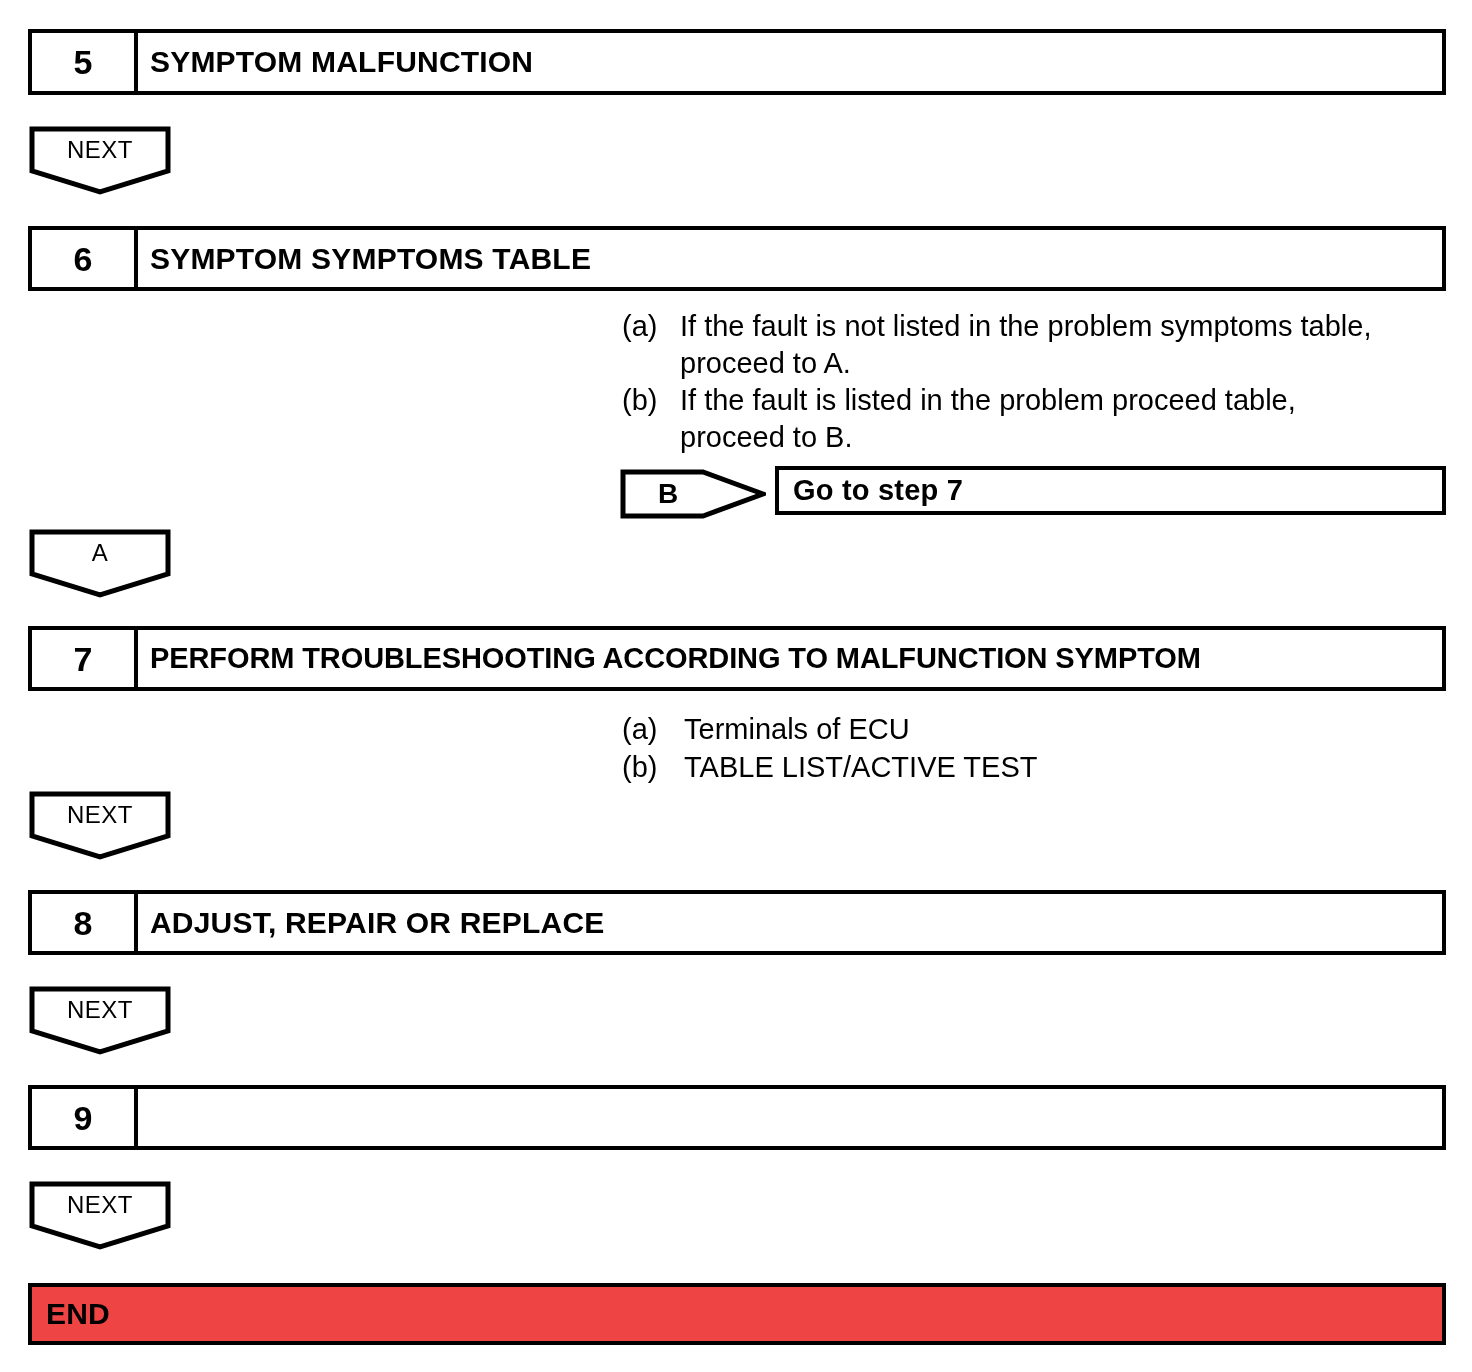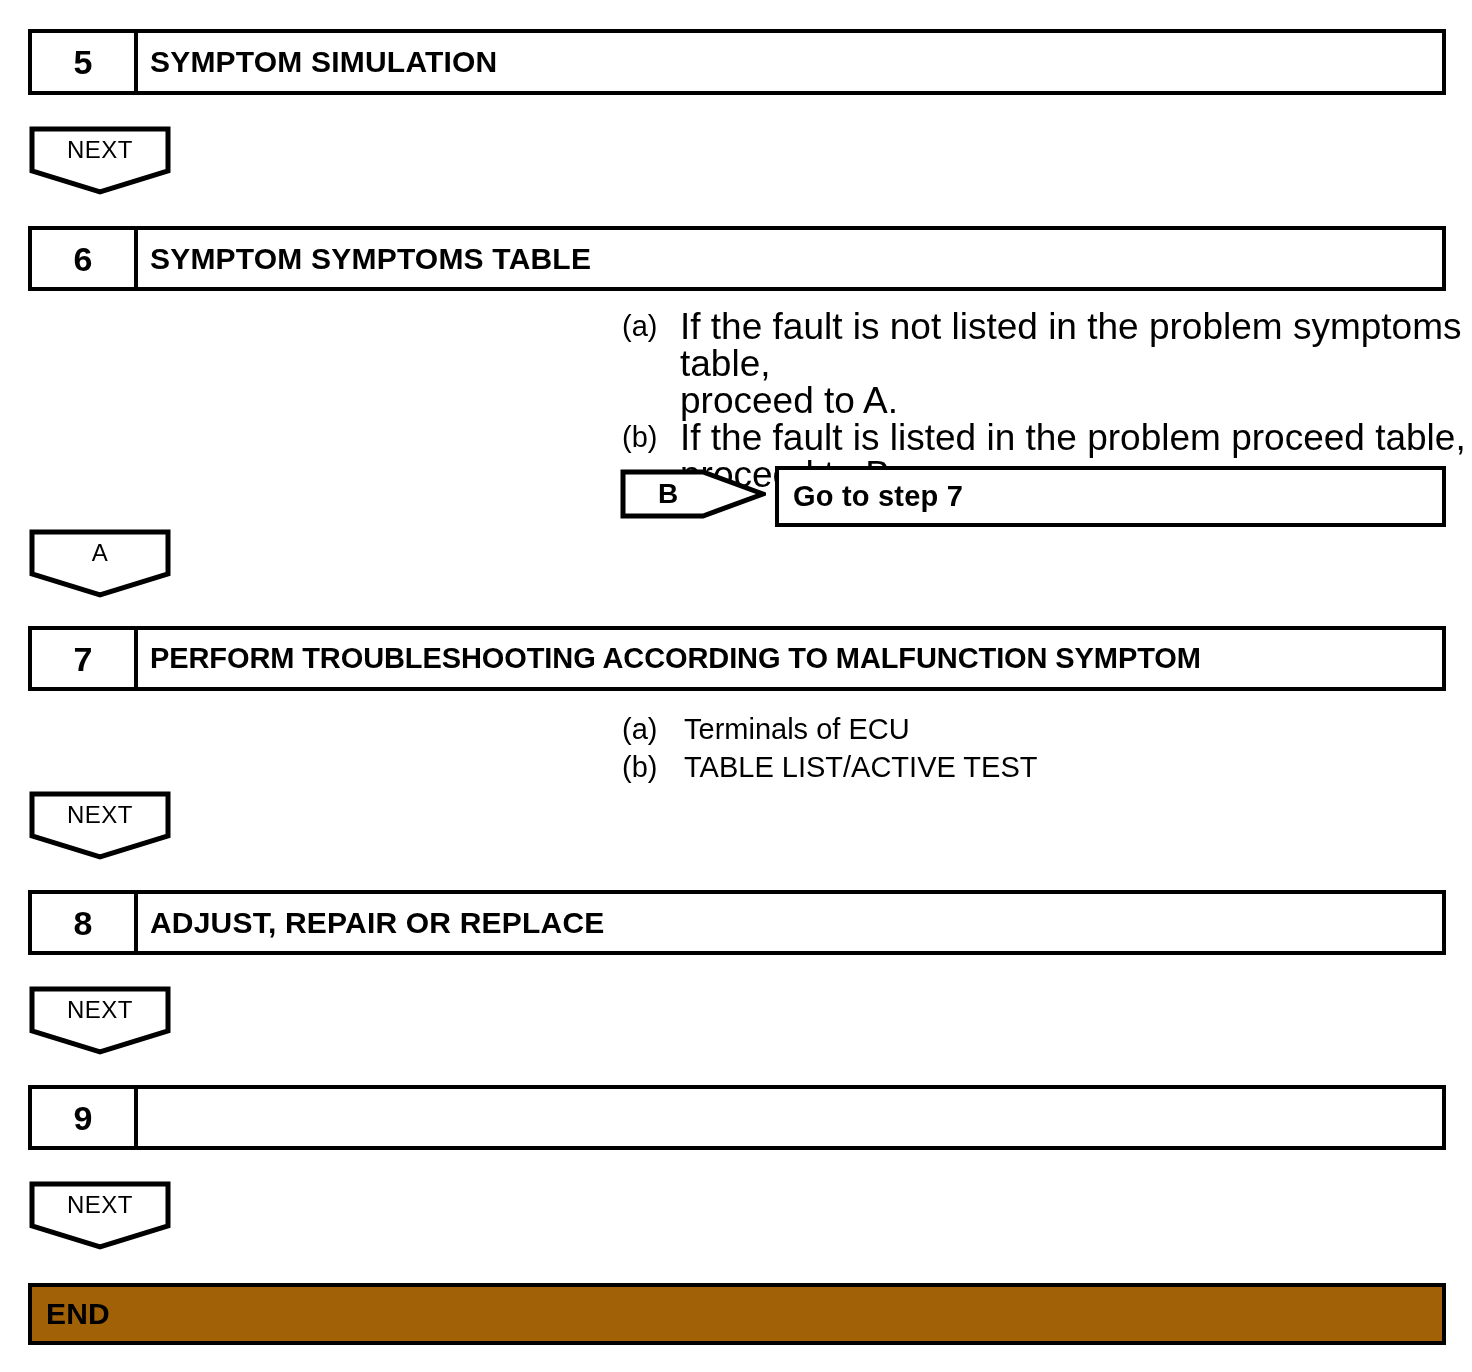--- a/index.html
+++ b/index.html
@@ -56,21 +56,21 @@
   }
   .step-title.wide {
     font-size: 29px;
     letter-spacing: -0.1px;
   }
   .end-box {
     position: absolute;
     left: 28px;
     width: 1418px;
     border: 4px solid #000000;
-    background: #a16207;
+    background: #ef4444;
     display: flex;
     align-items: center;
     text-align: center;
   }
   .end-label {
     padding-left: 14px;
     font-size: 30px;
     font-weight: bold;
     letter-spacing: 0.2px;
   }
@@ -149,38 +149,38 @@
     display: flex;
     align-items: flex-start;
   }
   .note-marker {
     flex: 0 0 auto;
     font-size: 29px;
     line-height: 37px;
     font-weight: normal;
   }
   .note-text {
-    font-size: 37px;
+    font-size: 29px;
     line-height: 37px;
     font-weight: normal;
   }
   .notes.tight .note-marker,
   .notes.tight .note-text {
     font-size: 29px;
     line-height: 38px;
   }
 </style>
 </head>
 <body>
 
 <div id="canvas">
 
   <div class="step-box" style="top:29px; height:66px;">
     <div class="step-num">5</div>
-    <div class="step-title">SYMPTOM SIMULATION</div>
+    <div class="step-title">SYMPTOM MALFUNCTION</div>
   </div>
 
   <div class="pent-down" style="left:29px; top:126px;">
     <svg viewBox="0 0 142 69" xmlns="http://www.w3.org/2000/svg">
       <polygon points="3,3 139,3 139,45 71,66 3,45" fill="#ffffff" stroke="#000000" stroke-width="5" stroke-linejoin="miter"></polygon>
     </svg>
     <div class="plabel">NEXT</div>
   </div>
 
   <div class="step-box" style="top:226px; height:65px;">
@@ -205,21 +205,21 @@
     </div>
   </div>
 
   <div class="pent-right" style="left:620px; top:469px;">
     <svg viewBox="0 0 146 50" xmlns="http://www.w3.org/2000/svg">
       <polygon points="3,3 83,3 143,25 83,47 3,47" fill="#ffffff" stroke="#000000" stroke-width="5" stroke-linejoin="miter"></polygon>
     </svg>
     <div class="plabel">B</div>
   </div>
 
-  <div class="goto-box" style="left:775px; top:466px; width:671px; height:61px;">
+  <div class="goto-box" style="left:775px; top:466px; width:671px; height:49px;">
     <div class="goto-label">Go to step 7</div>
   </div>
 
   <div class="pent-down" style="left:29px; top:529px;">
     <svg viewBox="0 0 142 69" xmlns="http://www.w3.org/2000/svg">
       <polygon points="3,3 139,3 139,45 71,66 3,45" fill="#ffffff" stroke="#000000" stroke-width="5" stroke-linejoin="miter"></polygon>
     </svg>
     <div class="plabel">A</div>
   </div>
 

